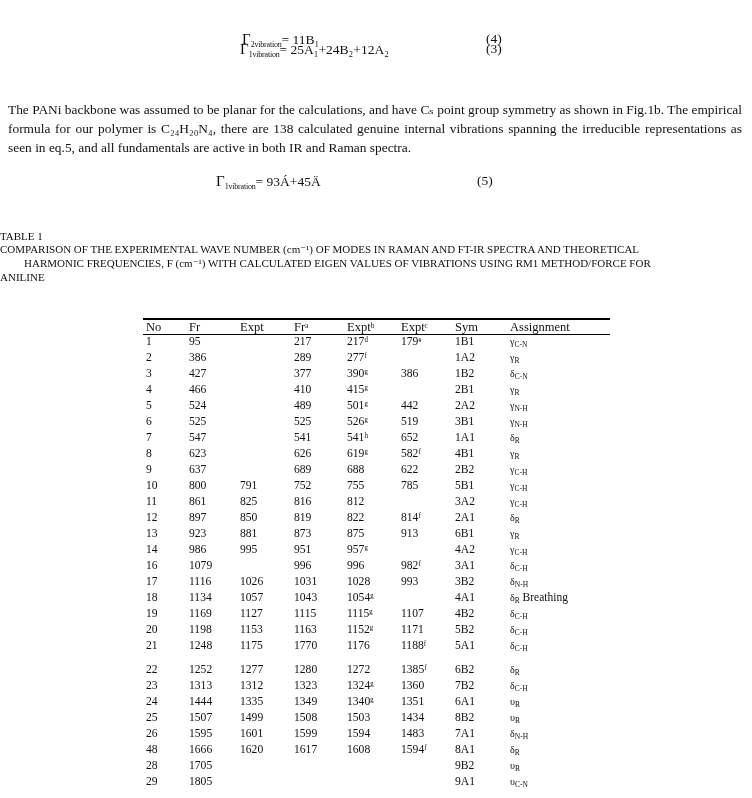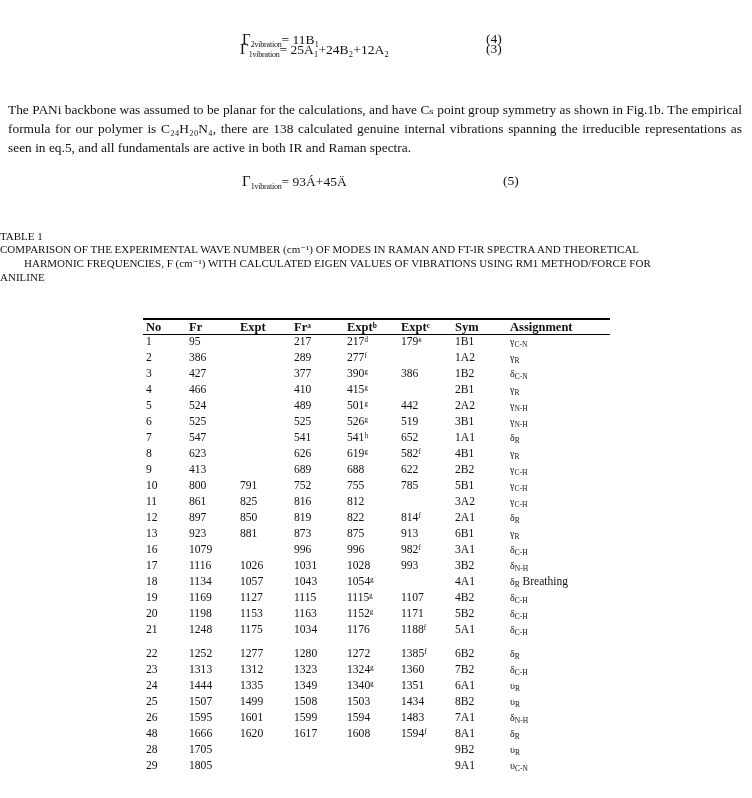--- a/index.html
+++ b/index.html
@@ -8,21 +8,21 @@
   .eq { position:absolute; font-size:13.5px; white-space:nowrap; }
   .eq .gam { font-size:15px; }
   .eq .gsub { font-size:8px; letter-spacing:-0.2px; position:relative; top:3px; }
   .eq .num { position:absolute; }
   .para { position:absolute; left:8px; top:100px; width:734px; font-size:13.4px;
           line-height:19px; text-align:justify; text-align-last:left; }
   .caption { position:absolute; left:0; width:752px; text-align:left;
              font-size:11px; line-height:13.5px; }
   table.data { position:absolute; left:143px; top:318px; width:467px;
                border-collapse:collapse; font-size:11.6px; }
-  table.data th { font-weight:bold; text-align:left; padding:0 0 1px 3px;
+  table.data th { font-weight:normal; text-align:left; padding:0 0 1px 3px;
                   height:13px; line-height:12px; border-top:2.5px solid #000;
                   border-bottom:1.5px solid #000; font-size:12.5px; }
   table.data td { padding:0 0 0 3px; height:13.4px; line-height:13px;
                   vertical-align:top; white-space:nowrap; }
   table.data tr.gap td { padding-top:8px;margin-top:36px; }
   .asg { font-size:11.5px; }
   .asg .sym { font-size:10px; }
   .asg sub { font-size:7.5px; vertical-align:-2px; }
   .c-no{width:40px}.c-fr{width:48px}.c-ex{width:51px}.c-fra{width:50px}
   .c-exb{width:51px}.c-exc{width:51px}.c-sym{width:52px}
@@ -34,21 +34,21 @@
   <span class="gam">Γ</span><span class="gsub">1vibration</span><span>= 25A₁+24B₂+12A₂</span>
   <span class="num" style="left:246px;">(3)</span>
 </div>
 <div class="eq" style="left:242px;top:31px;width:275px;">
   <span class="gam">Γ</span><span class="gsub">2vibration</span><span>= 11B₁</span>
   <span class="num" style="left:244px;">(4)</span>
 </div>
 
 <div class="para">The PANi backbone was assumed to be planar for the calculations, and have Cₛ point group symmetry as shown in Fig.1b. The empirical formula for our polymer is C₂₄H₂₀N₄, there are 138 calculated genuine internal vibrations spanning the irreducible representations as seen in eq.5, and all fundamentals are active in both IR and Raman spectra.</div>
 
-<div class="eq" style="left:242px;top:173px;width:300px;">
+<div class="eq" style="left:216px;top:173px;width:300px;">
   <span class="gam">Γ</span><span class="gsub">1vibration</span><span>= 93Á+45Ä</span>
   <span class="num" style="left:261px;">(5)</span>
 </div>
 
 <div class="caption" style="top:230px;">TABLE 1</div>
 <div class="caption" style="top:243px;">COMPARISON OF THE EXPERIMENTAL WAVE NUMBER (cm⁻¹) OF MODES IN RAMAN AND FT-IR SPECTRA AND THEORETICAL</div>
 <div class="caption" style="top:257px;margin-left:24px;">HARMONIC FREQUENCIES, F (cm⁻¹) WITH CALCULATED EIGEN VALUES OF VIBRATIONS USING RM1 METHOD/FORCE FOR</div>
 <div class="caption" style="top:271px;">ANILINE</div>
 
 <table class="data">
@@ -140,21 +140,21 @@
         <td>623</td>
         <td></td>
         <td>626</td>
         <td>619ᵍ</td>
         <td>582ᶠ</td>
         <td>4B1</td>
         <td class="asg"><span class="sym">γ</span><sub>R</sub></td>
       </tr>
       <tr>
         <td>9</td>
-        <td>413</td>
+        <td>637</td>
         <td></td>
         <td>689</td>
         <td>688</td>
         <td>622</td>
         <td>2B2</td>
         <td class="asg"><span class="sym">γ</span><sub>C-H</sub></td>
       </tr>
       <tr>
         <td>10</td>
         <td>800</td>
@@ -189,20 +189,30 @@
         <td>13</td>
         <td>923</td>
         <td>881</td>
         <td>873</td>
         <td>875</td>
         <td>913</td>
         <td>6B1</td>
         <td class="asg"><span class="sym">γ</span><sub>R</sub></td>
       </tr>
       <tr>
+        <td>14</td>
+        <td>986</td>
+        <td>995</td>
+        <td>951</td>
+        <td>957ᵍ</td>
+        <td></td>
+        <td>4A2</td>
+        <td class="asg"><span class="sym">γ</span><sub>C-H</sub></td>
+      </tr>
+      <tr>
         <td>16</td>
         <td>1079</td>
         <td></td>
         <td>996</td>
         <td>996</td>
         <td>982ᶠ</td>
         <td>3A1</td>
         <td class="asg"><span class="sym">δ</span><sub>C-H</sub></td>
       </tr>
       <tr>
@@ -242,21 +252,21 @@
         <td>1163</td>
         <td>1152ᵍ</td>
         <td>1171</td>
         <td>5B2</td>
         <td class="asg"><span class="sym">δ</span><sub>C-H</sub></td>
       </tr>
       <tr>
         <td>21</td>
         <td>1248</td>
         <td>1175</td>
-        <td>1034</td>
+        <td>1770</td>
         <td>1176</td>
         <td>1188ᶠ</td>
         <td>5A1</td>
         <td class="asg"><span class="sym">δ</span><sub>C-H</sub></td>
       </tr>
       <tr class="gap">
         <td>22</td>
         <td>1252</td>
         <td>1277</td>
         <td>1280</td>

